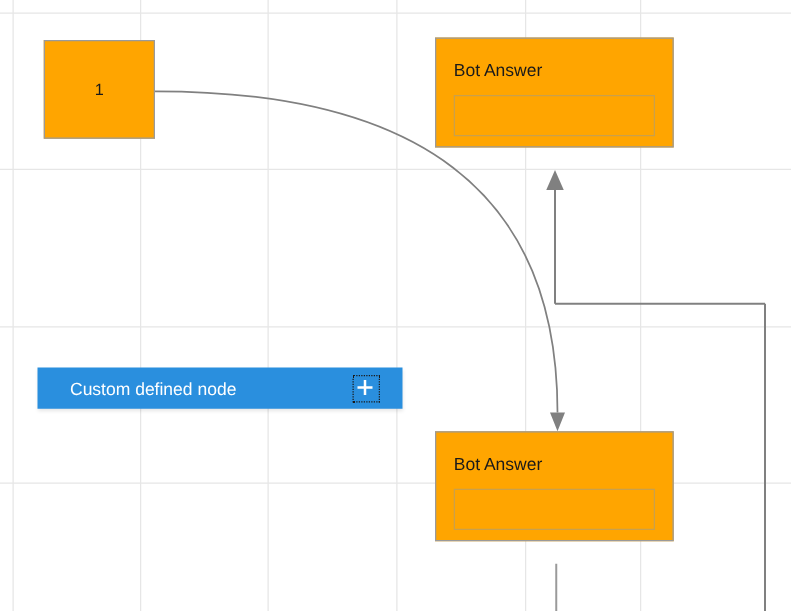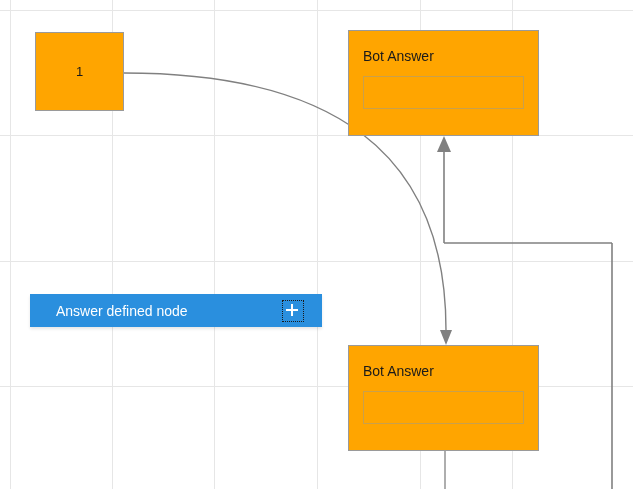--- a/index.html
+++ b/index.html
@@ -60,21 +60,21 @@
     align-items: center;
     justify-content: center;
   }
   .node-start-label {
     font-size: 13px;
     color: #1a1a1a;
     line-height: 1;
   }
   .node-bot {
     width: 191px;
-    height: 106px;
+    height: 88px;
     padding: 18px 14px 0 14px;
   }
   .node-bot-top { left: 348px; top: 30px; }
   .node-bot-bottom { left: 348px; top: 345px; }
   .node-bot-title {
     font-size: 14px;
     color: #1a1a1a;
     line-height: 1.1;
     margin-bottom: 12px;
   }
@@ -173,17 +173,17 @@
     <div class="node-bot-title">Bot Answer</div>
     <div class="node-bot-field"></div>
   </div>
 
   <div class="node node-bot node-bot-bottom">
     <div class="node-bot-title">Bot Answer</div>
     <div class="node-bot-field"></div>
   </div>
 
   <div class="palette-item">
-    <span class="palette-label">Answer defined node</span>
+    <span class="palette-label">Custom defined node</span>
     <span class="palette-add"></span>
   </div>
 
 </div>
 
 </body></html>

